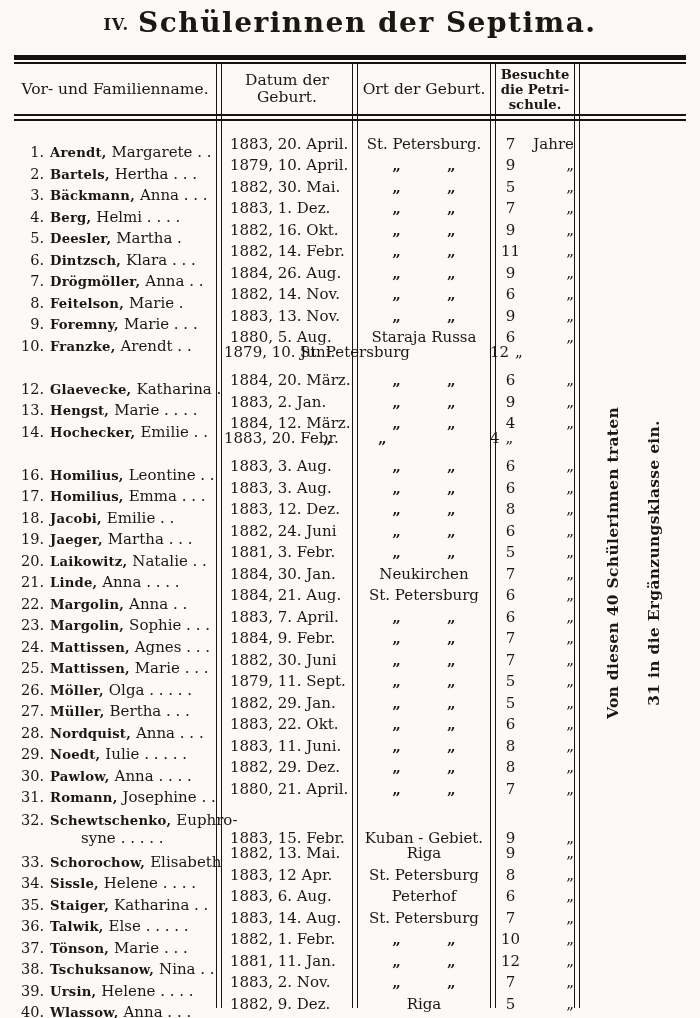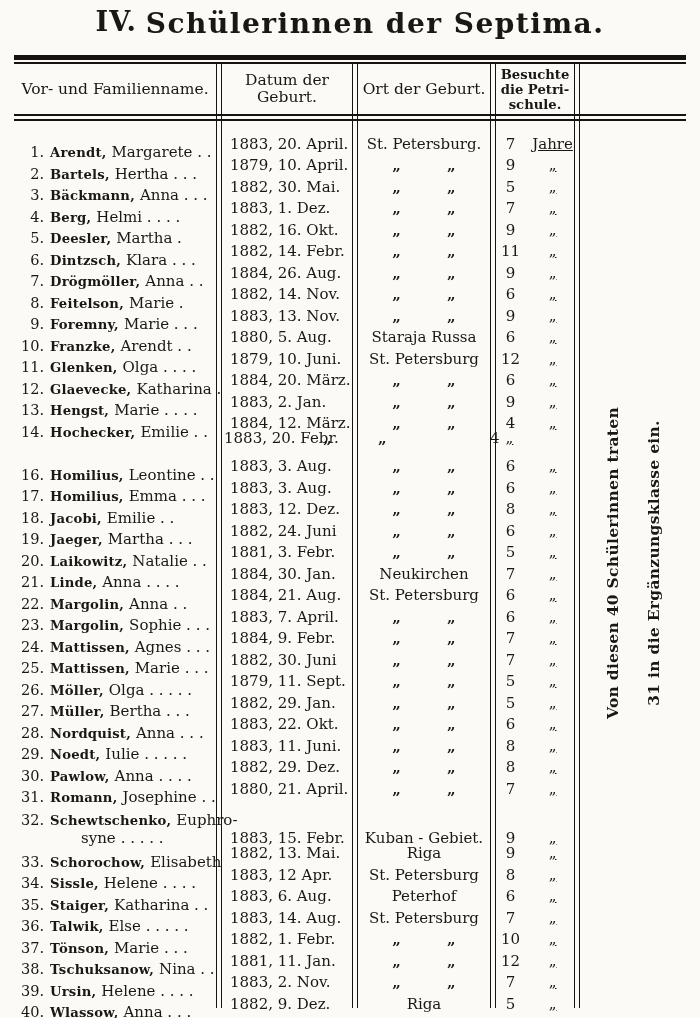--- a/index.html
+++ b/index.html
@@ -3,21 +3,21 @@
 <meta charset="utf-8">
 <style>
   html,body{margin:0;padding:0;}
   #page{
     position:relative; width:700px; height:1018px; overflow:hidden;
     background:#fbfaf6; color:#1b1713;
     font-family:"DejaVu Serif", serif;
   }
   
   .title{position:absolute; top:6px; left:0; width:100%; text-align:center; white-space:nowrap;}
-  .title .prefix{font-size:27px; font-weight:bold; letter-spacing:1px; margin-right:9px; vertical-align:2px;}
+  .title .prefix{font-size:16px; font-weight:bold; letter-spacing:1px; margin-right:9px; vertical-align:2px;}
   .title .main{font-size:28px; font-weight:bold; letter-spacing:1.5px;}
 
   
   #table{position:absolute; left:14px; top:0; width:672px; height:1018px;}
   .rule{position:absolute; left:0; width:100%; background:#17130f;}
   .rule-thick{top:55px; height:5px;}
   .rule-thin {top:62px; height:1.6px;}
   .rule-h1{top:114px; height:1.6px;}
   .rule-h2{top:119px; height:1.6px;}
   .vsep{position:absolute; top:63px; height:945px; width:6px; box-sizing:border-box;
@@ -45,21 +45,21 @@
   .tall .c-name{align-self:stretch; display:flex; flex-direction:column; justify-content:flex-start; padding:1px 0 2px 0;}
   .tall .line2{display:flex; padding-left:62px; }
   .tall .c-date,.tall .c-place,.tall .c-years{align-self:end; padding-bottom:2px;}
   .c-date{padding-left:8px;}
   .c-place{display:flex; justify-content:center; text-align:center;}
   .c-place .dm{display:none; font-weight:bold;}
   .c-place.ditto{gap:46px;}
   .c-place.ditto .dm{display:inline;}
   .c-years{display:flex;}
   .yv{display:inline-block; width:30px; text-align:center;}
-  .yu{display:inline-block; width:44px; text-align:center; margin-left:6px;text-decoration:underline;}
+  .yu{display:inline-block; width:44px; text-align:right; margin-left:6px;}
 
   
   .note{position:absolute; left:449px; top:533px; width:340px; height:60px;
         transform:rotate(-90deg); display:flex; flex-direction:column;
         justify-content:space-between; text-align:center;
         font-weight:bold; font-size:15.5px; letter-spacing:.3px; white-space:nowrap;}
 </style>
 </head>
 <body>
 
@@ -343,28 +343,20 @@
     </div>
     <div></div>
     <div class="cell c-years">
       <span class="yv">6</span>
       <span class="yu">„</span>
     </div>
     <div></div>
     <div class="cell"></div>
   </div>
         <div class="row">
-    <div class="cell c-name">
-      <div class="line1">
-        <span class="num">11.</span>
-        <span class="sn">Glenken,</span>
-        <span class="gn">Olga . . . .</span>
-      </div>
-
-    </div>
     <div></div>
     <div class="cell c-date">1879, 10. Juni.</div>
     <div></div>
     <div class="cell c-place">
       <span class="p-text">St. Petersburg</span>
 
     </div>
     <div></div>
     <div class="cell c-years">
       <span class="yv">12</span>

